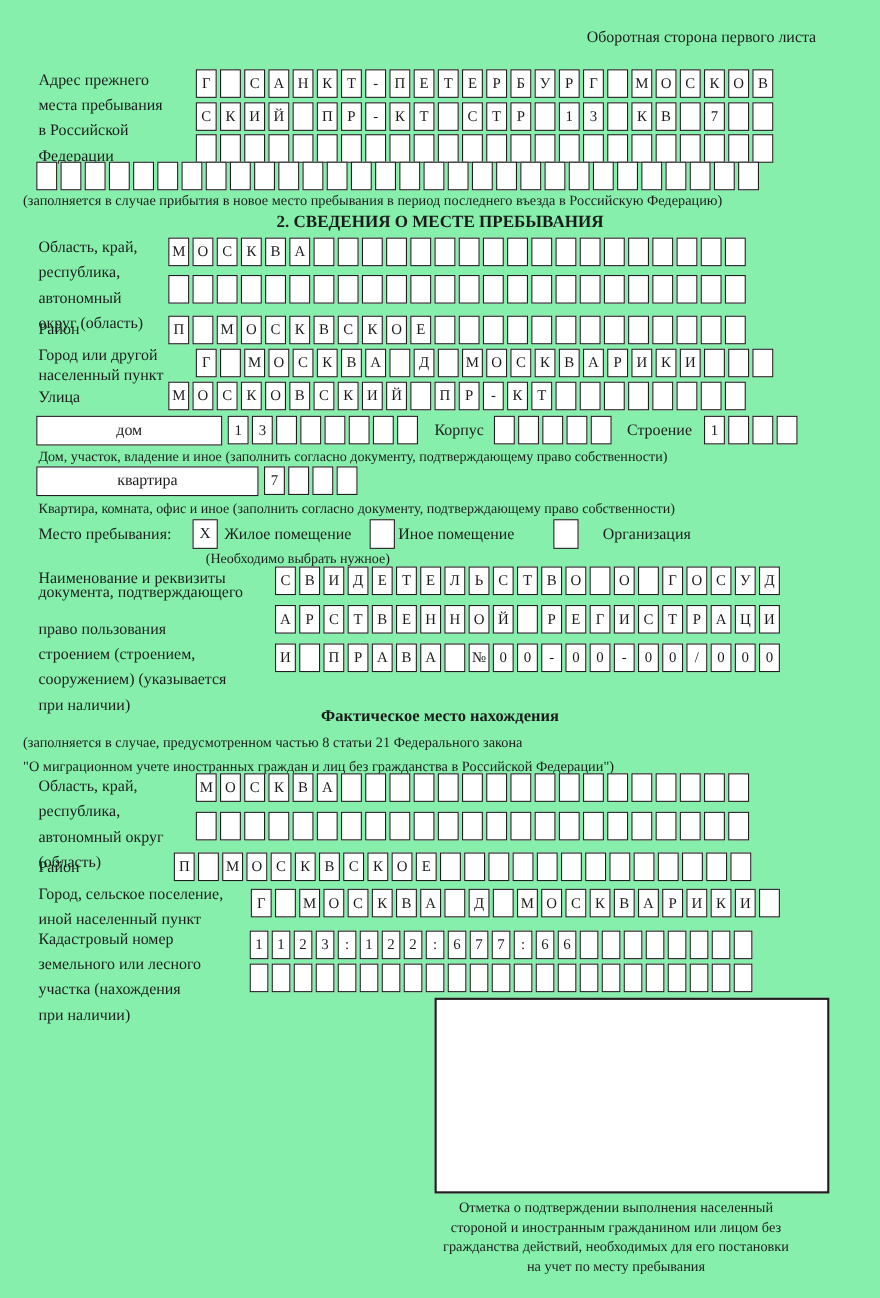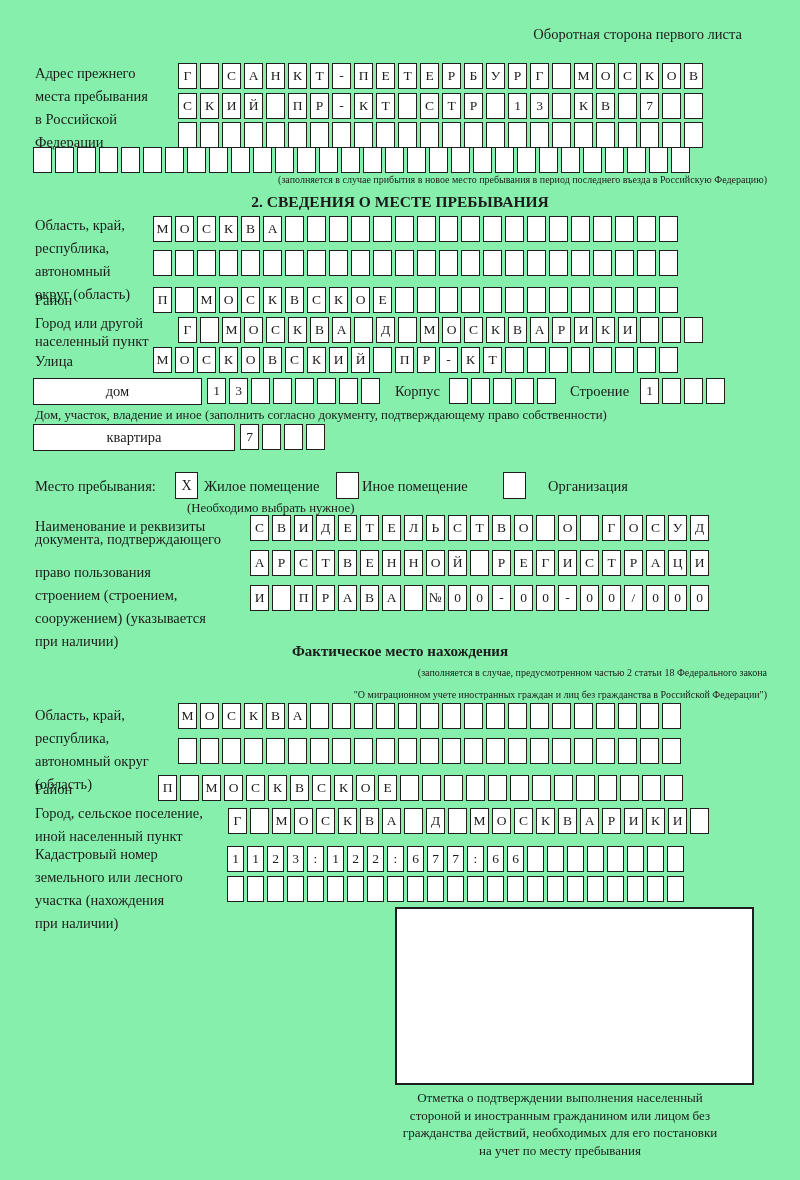--- a/index.html
+++ b/index.html
@@ -6,21 +6,21 @@
   #page{position:relative;width:800px;height:1180px;background:#86efac;
         font-family:"Liberation Serif","DejaVu Serif",serif;color:#1b1b1b;overflow:hidden;}
   .abs{position:absolute;}
   .lbl{font-size:14.5px;line-height:23px;white-space:nowrap;}
   .cellrow{position:absolute;display:flex;}
   .cell{width:17px;height:24px;border:1.8px solid #1f1f1f;margin-right:3px;flex:0 0 auto;
         display:flex;align-items:center;justify-content:center;
         font-size:13.5px;background:#fff;}
   .sm .cell{width:15px;}
   .caption{font-size:12.8px;white-space:nowrap;}
-  .caption-c{font-size:10px;text-align:right;width:734px;left:33px;white-space:nowrap;}
+  .caption-c{font-size:13px;text-align:left;width:734px;left:21px;white-space:nowrap;}
   .title{font-weight:bold;font-size:15.5px;text-align:center;width:734px;left:33px;white-space:nowrap;}
   .typebox{position:absolute;border:1.8px solid #1f1f1f;background:#fff;
            display:flex;align-items:center;justify-content:center;font-size:14.5px;}
   .checkbox{position:absolute;width:21px;height:25px;border:1.8px solid #1f1f1f;background:#fff;
             display:flex;align-items:center;justify-content:center;font-size:14px;}
   .stampbox{position:absolute;border:2px solid #1f1f1f;background:#fff;}
   .stampcap{position:absolute;font-size:13px;line-height:17.5px;text-align:center;}
 </style>
 </head>
 <body>
@@ -319,20 +319,21 @@
     </div>
   <div class="abs caption" style="left:35px;top:408px;">Дом, участок, владение и иное (заполнить согласно документу, подтверждающему право собственности)</div>
 
   <div class="typebox" style="left:33px;top:424px;width:200px;height:25px;">квартира</div>
   <div class="cellrow" style="left:240px;top:424px;">
       <span class="cell">7</span>
       <span class="cell"></span>
       <span class="cell"></span>
       <span class="cell"></span>
     </div>
+  <div class="abs caption" style="left:35px;top:455px;">Квартира, комната, офис и иное (заполнить согласно документу, подтверждающему право собственности)</div>
 
   <div class="abs lbl" style="left:35px;top:475px;">Место пребывания:</div>
   <div class="checkbox" style="left:175px;top:472px;">X</div>
   <div class="abs lbl" style="left:204px;top:475px;">Жилое помещение</div>
   <div class="checkbox" style="left:336px;top:472px;"></div>
   <div class="abs lbl" style="left:362px;top:475px;">Иное помещение</div>
   <div class="checkbox" style="left:503px;top:472px;"></div>
   <div class="abs lbl" style="left:548px;top:475px;">Организация</div>
   <div class="abs caption" style="left:187px;top:501px;width:300px;">(Необходимо выбрать нужное)</div>
 
@@ -406,21 +407,21 @@
       <span class="cell">-</span>
       <span class="cell">0</span>
       <span class="cell">0</span>
       <span class="cell">/</span>
       <span class="cell">0</span>
       <span class="cell">0</span>
       <span class="cell">0</span>
     </div>
 
   <div class="abs title" style="top:643px;font-size:15px;">Фактическое место нахождения</div>
-  <div class="abs caption-c" style="top:667px;">(заполняется в случае, предусмотренном частью 2 статьи 18 Федерального закона</div>
+  <div class="abs caption-c" style="top:667px;">(заполняется в случае, предусмотренном частью 8 статьи 21 Федерального закона</div>
   <div class="abs caption-c" style="top:689px;">"О миграционном учете иностранных граждан и лиц без гражданства в Российской Федерации")</div>
 
   <div class="abs lbl" style="left:35px;top:704px;">Область, край,</div>
   <div class="abs lbl" style="left:35px;top:727px;">республика,</div>
   <div class="abs lbl" style="left:35px;top:750px;">автономный округ</div>
   <div class="abs lbl" style="left:35px;top:773px;">(область)</div>
   <div class="cellrow" style="left:178px;top:703px;">
       <span class="cell">М</span>
       <span class="cell">О</span>
       <span class="cell">С</span>

